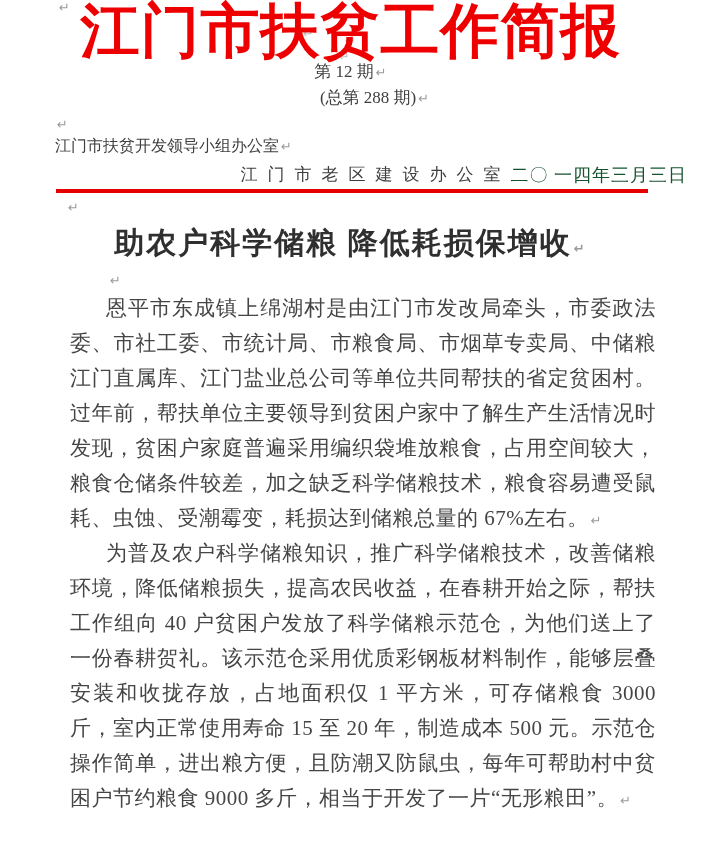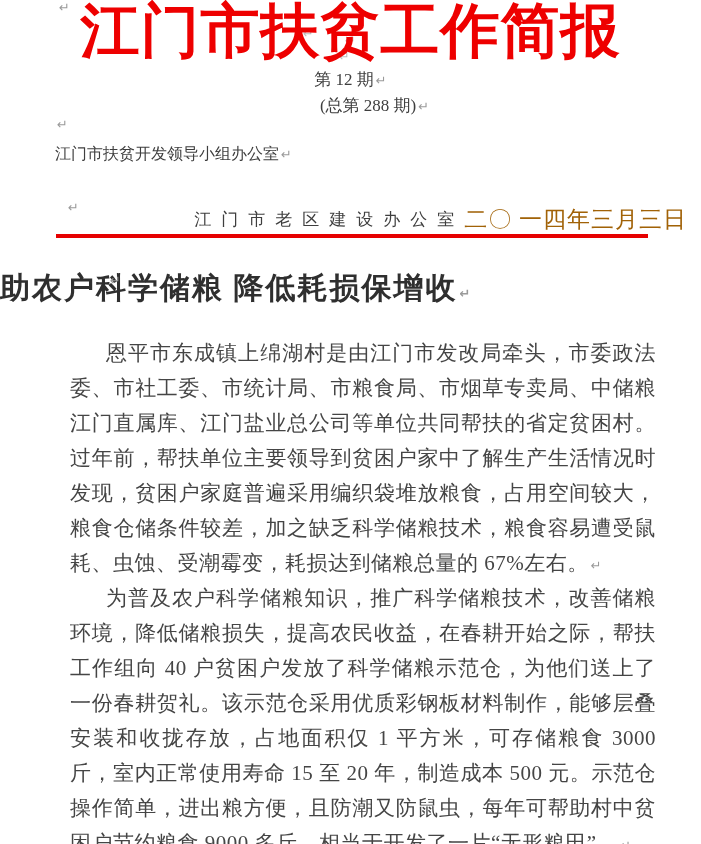--- a/index.html
+++ b/index.html
@@ -12,34 +12,34 @@
   .mark.abs { position:absolute; z-index:1; }
   .mark.faint { opacity:.65; }
   .mark.inline { margin-left:2px; vertical-align:baseline; }
 
   
   .masthead { position:relative; z-index:2; margin-top:1px; text-align:center;
               font-size:59px; line-height:60px; font-weight:700; letter-spacing:1px;
               color:#ee0000; white-space:nowrap; }
 
   .issue { text-align:center; font-size:17px; line-height:18px; color:#3e3e3e; }
-  .issue.first { margin-top:10px; }
+  .issue.first { margin-top:2px; }
   .issue.second { margin-top:8px;padding-left:48px; }
 
   
   .org1 { margin:29px 0 0 55px; font-size:16px; line-height:20px; color:#3e3e3e; }
   .org-row { display:flex; justify-content:flex-end; align-items:flex-end;
              margin:7px 0 0 67px; padding-right:14px; }
   .org2 { font-size:17px; line-height:24px; letter-spacing:10px; color:#3e3e3e; white-space:nowrap; }
-  .date { font-size:23px; line-height:24px; letter-spacing:1px; color:#a16207; white-space:nowrap;margin-top:37px; }
+  .date { font-size:18px; line-height:24px; letter-spacing:1px; color:#14532d; white-space:nowrap; }
 
   .rule { margin:2px 0 0 56px; width:592px; height:4px; background:#e60000; }
 
   
-  .article-title { margin-top:32px; text-align:left; font-size:30px; line-height:36px;
+  .article-title { margin-top:32px; text-align:center; font-size:30px; line-height:36px;
                    font-weight:700; letter-spacing:2px; color:#2f2f2f; white-space:nowrap; }
 
   .body-text { margin:30px 45px 0 70px; font-size:21px; line-height:35px;
                letter-spacing:.5px; color:#454545;
                text-align:justify; text-justify:inter-ideograph; }
   .body-text p { text-indent:36px; }
 </style>
 </head>
 <body>
 

